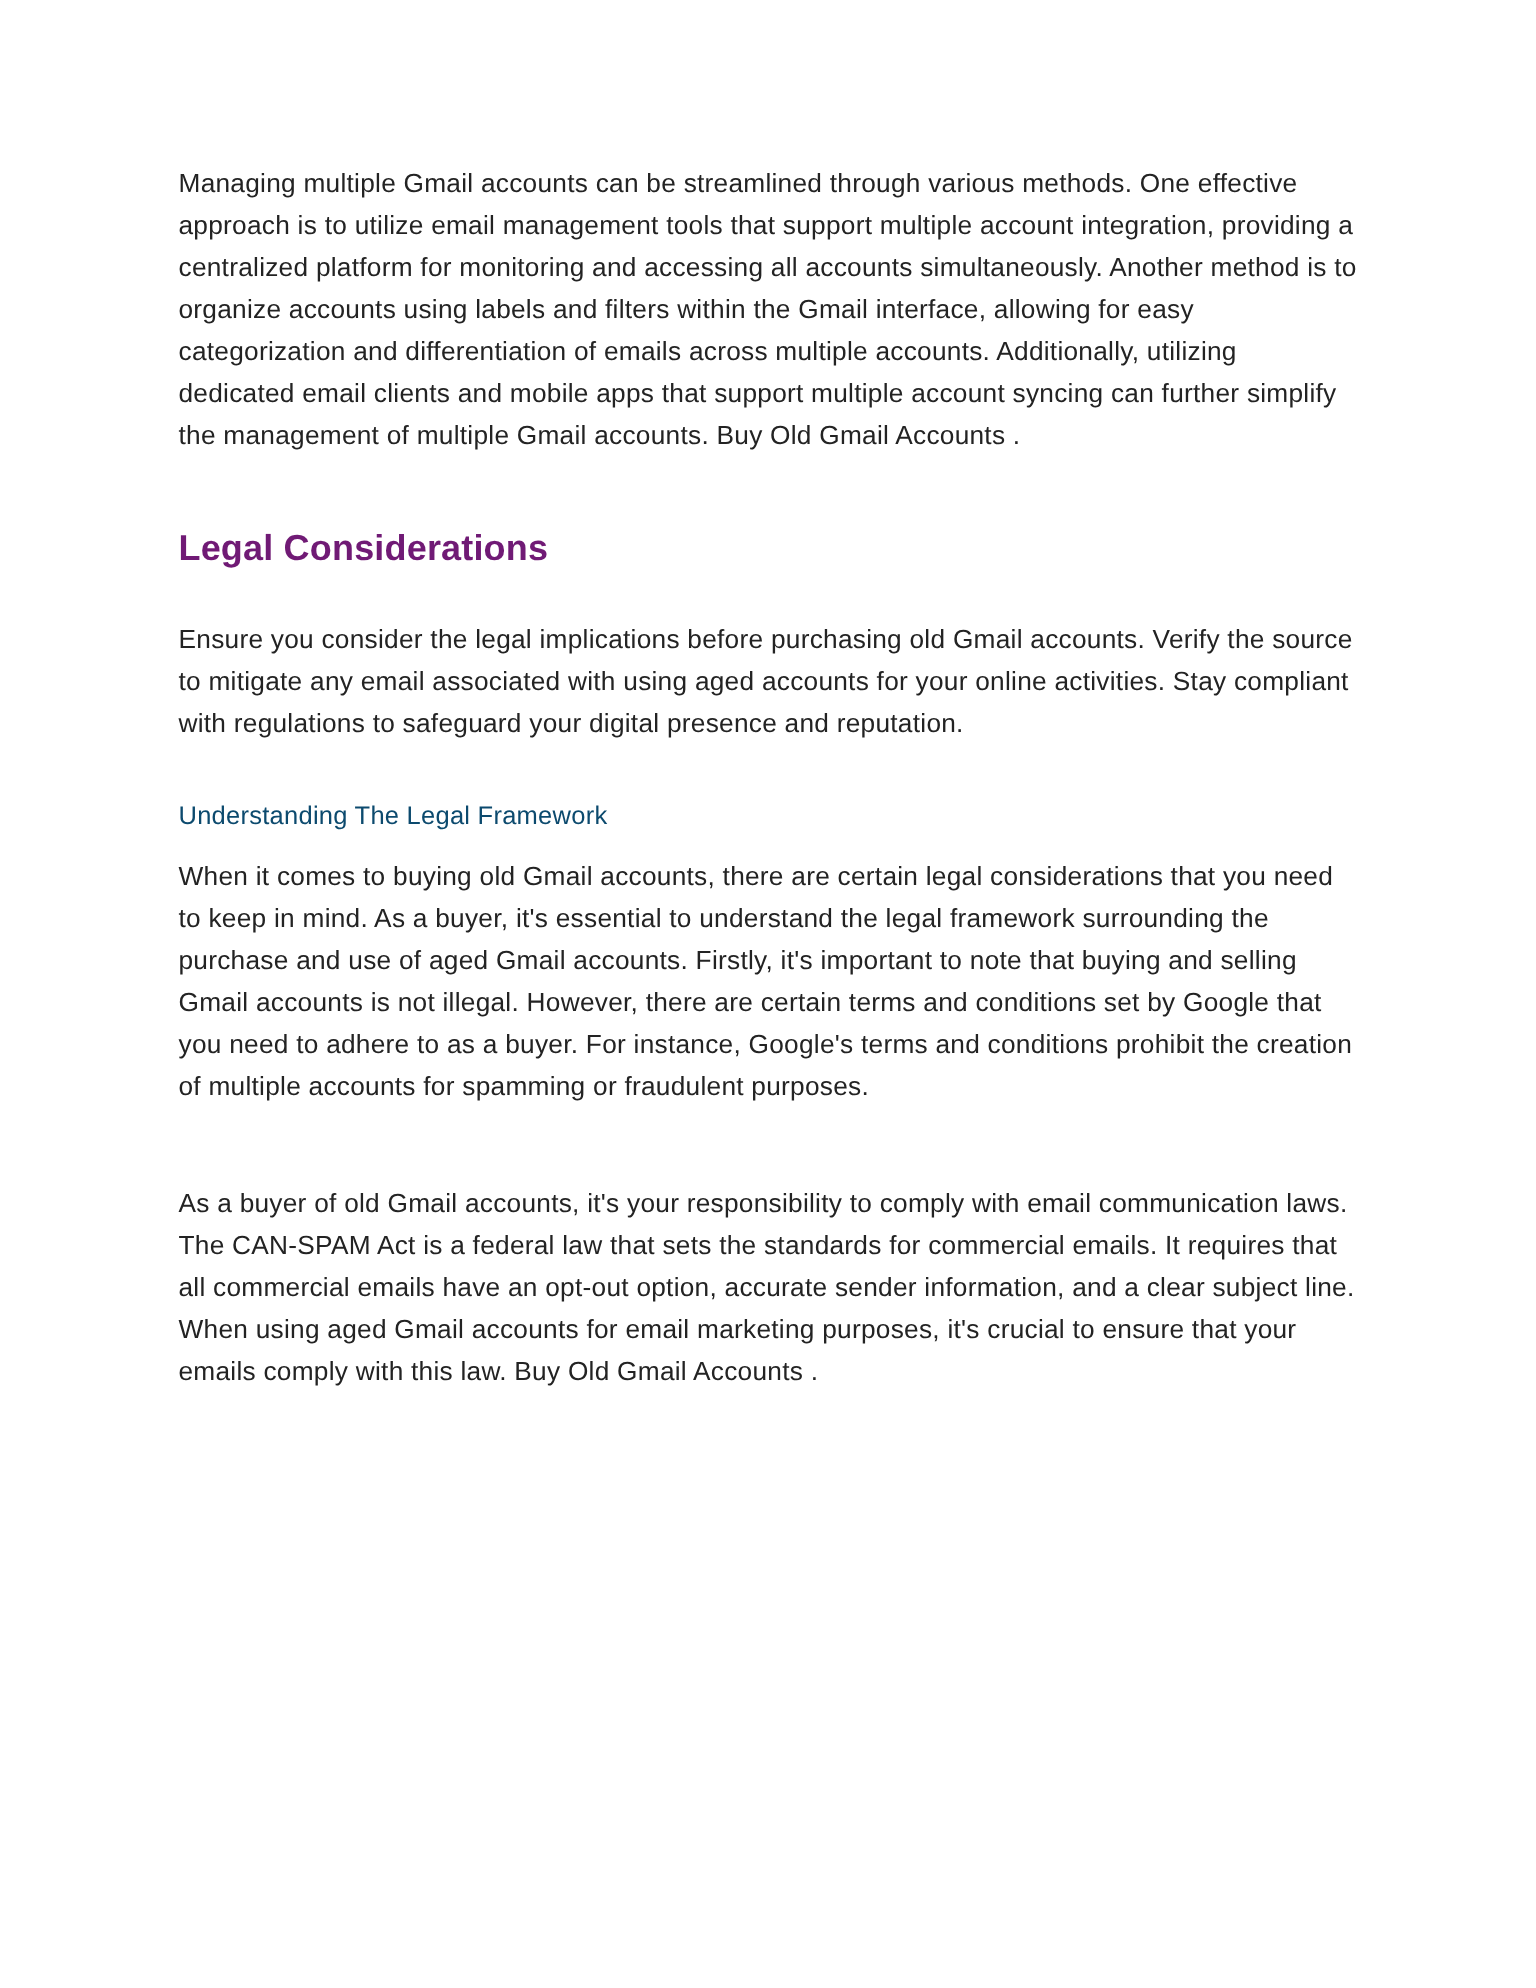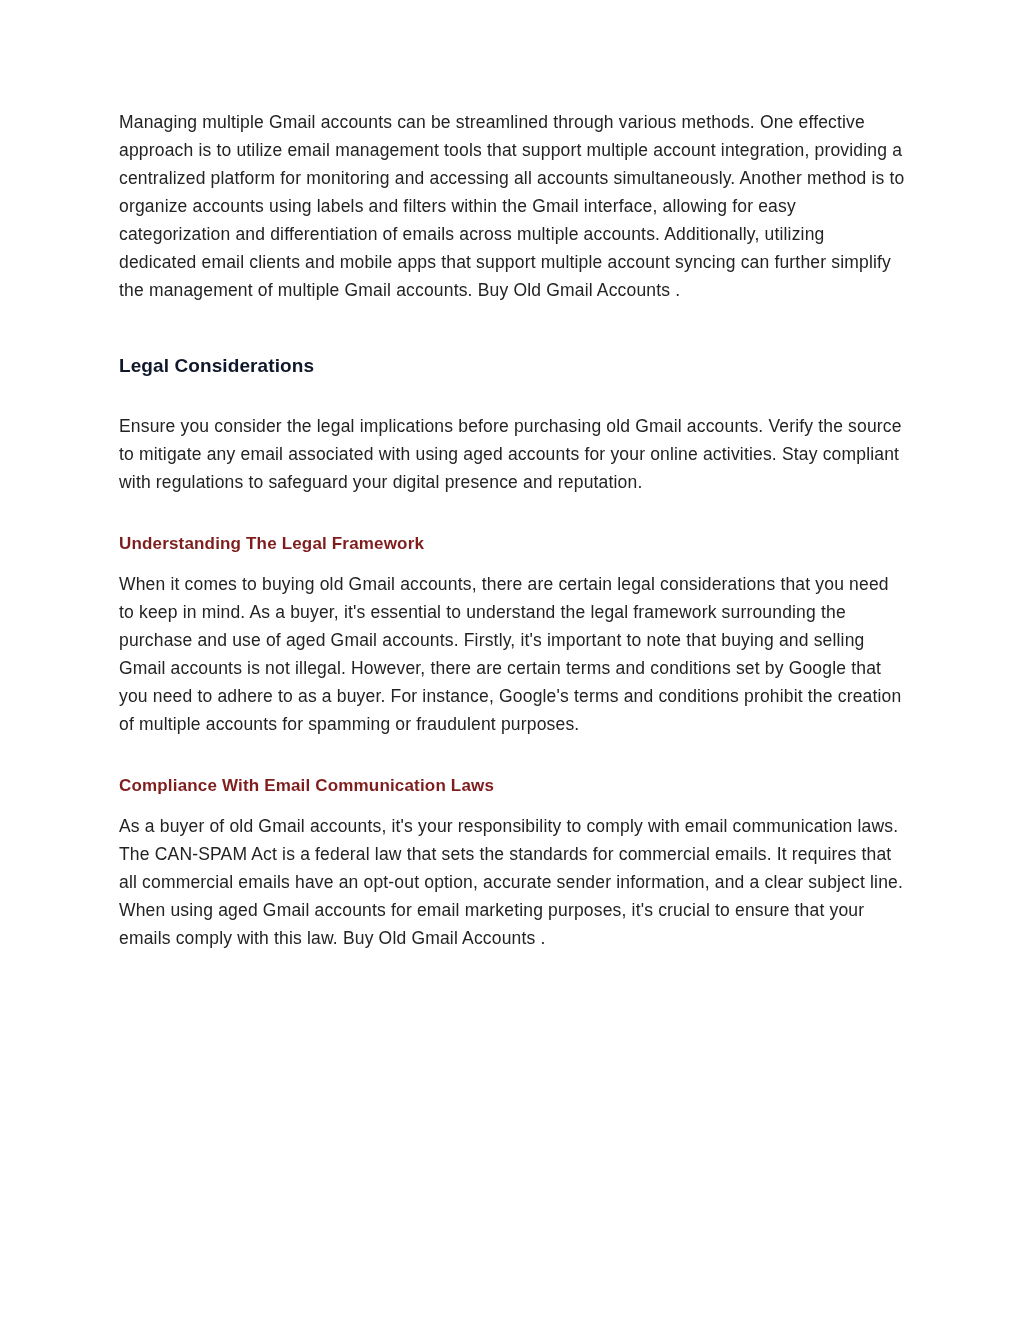--- a/index.html
+++ b/index.html
@@ -30,32 +30,32 @@
   p.body-text {
     margin: 0;
     font-size: 17.5px;
     line-height: 28px;
     color: #232323;
     font-weight: 400;
     letter-spacing: 0.01em;
   }
   h2.section-title {
     margin: 0;
-    font-size: 19px;
+    font-size: 24px;
     line-height: 32px;
     font-weight: bold;
-    color: #0f172a;
+    color: #701a75;
     letter-spacing: 0.005em;
   }
   h3.sub-title {
     margin: 0;
     font-size: 17px;
     line-height: 24px;
-    font-weight: bold;
-    color: #7f1d1d;
+    font-weight: normal;
+    color: #0c4a6e;
     letter-spacing: 0.01em;
   }
   .gap-after-intro { height: 46px; }
   .gap-after-h2 { height: 30px; }
   .gap-before-h3 { height: 36px; }
   .gap-after-h3 { height: 14px; }
   .gap-para { height: 30px; }
 </style>
 </head>
 <body>
@@ -76,21 +76,20 @@
     <div class="gap-before-h3"></div>
 
     <h3 class="sub-title">Understanding The Legal Framework</h3>
 
     <div class="gap-after-h3"></div>
 
     <p class="body-text">When it comes to buying old Gmail accounts, there are certain legal considerations that you need to keep in mind. As a buyer, it's essential to understand the legal framework surrounding the purchase and use of aged Gmail accounts. Firstly, it's important to note that buying and selling Gmail accounts is not illegal. However, there are certain terms and conditions set by Google that you need to adhere to as a buyer. For instance, Google's terms and conditions prohibit the creation of multiple accounts for spamming or fraudulent purposes.</p>
 
     <div class="gap-before-h3"></div>
 
-    <h3 class="sub-title">Compliance With Email Communication Laws</h3>
 
     <div class="gap-after-h3"></div>
 
     <p class="body-text">As a buyer of old Gmail accounts, it's your responsibility to comply with email communication laws. The CAN-SPAM Act is a federal law that sets the standards for commercial emails. It requires that all commercial emails have an opt-out option, accurate sender information, and a clear subject line. When using aged Gmail accounts for email marketing purposes, it's crucial to ensure that your emails comply with this law. Buy Old Gmail Accounts .</p>
 
     <div class="gap-para"></div>
 
 
   </div>
 </div>

